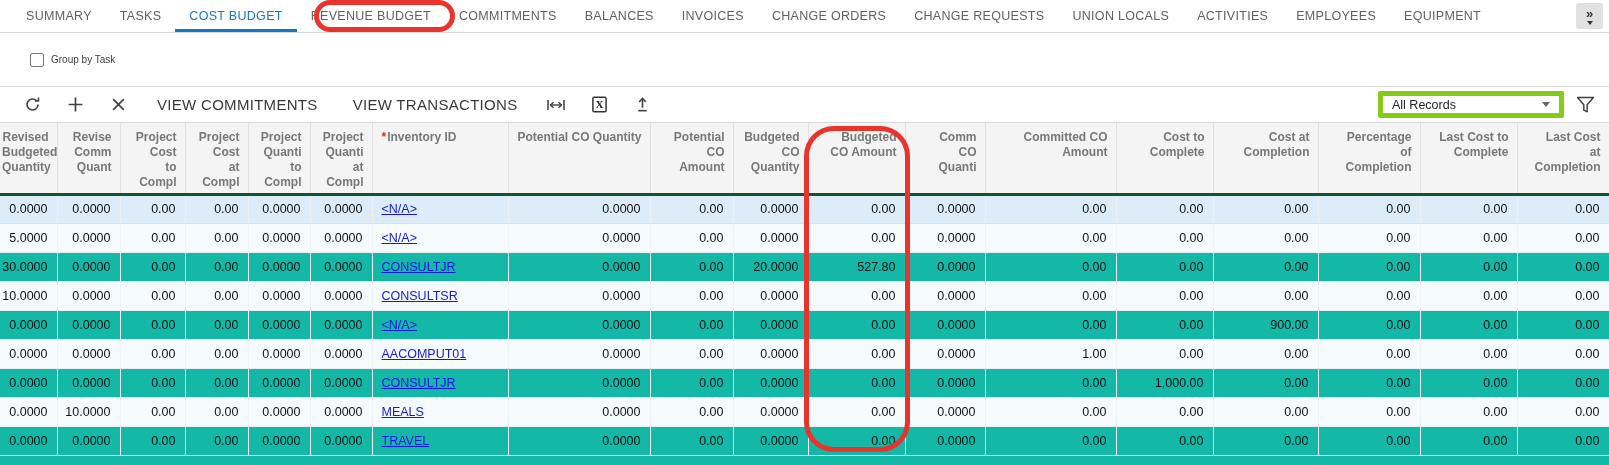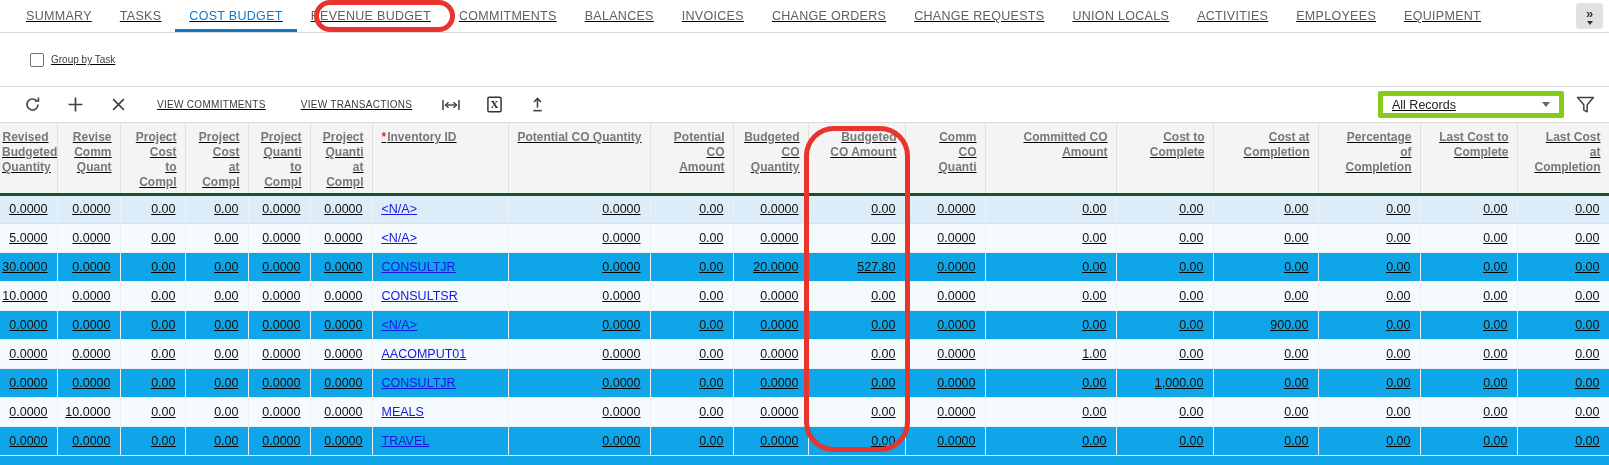--- a/index.html
+++ b/index.html
@@ -1,18 +1,18 @@
 <!DOCTYPE html>
 <html><head>
 <meta charset="utf-8">
 <style>
   * { margin:0; padding:0; box-sizing:border-box; }
   html,body { width:1609px; height:465px; overflow:hidden; background:#fff;
     font-family:"Liberation Sans", sans-serif; }
-  .page { position:relative; width:1609px; height:465px; background:#0ea5e9;text-decoration:underline; }
+  .page { position:relative; width:1609px; height:465px; background:#14b8a6; }
 
   
   .tabbar { position:relative; height:33px; border-bottom:1px solid #d9d9d9;
     display:flex; align-items:stretch; padding-left:12px; background:#fff; }
   .tab { display:flex; align-items:center; padding:0 14px; font-size:12.5px;
     color:#5f6062; letter-spacing:.3px; cursor:pointer; white-space:nowrap;
     border-bottom:3px solid transparent; padding-top:3px; }
   .tab.active { color:#1277c4; border-bottom-color:#1277c4; }
   .tab-overflow-btn { position:absolute; right:6px; top:3px; width:27px; height:26px;
     background:#e1e1e1; border-radius:3px; display:flex; flex-direction:column;
@@ -27,21 +27,21 @@
   .checkbox { width:14px; height:14px; border:1px solid #757575; border-radius:2px;
     background:#fff; margin-right:7px; flex:0 0 auto; }
   .subbar label { font-size:10px; color:#3c3c3c; }
 
   
   .toolbar { height:36px; border-bottom:1px solid #d9d9d9; display:flex;
     align-items:center; padding:0 14px 0 18px; background:#fff; }
   .tbtn { display:flex; align-items:center; justify-content:center; height:28px;
     min-width:28px; margin-right:15px; cursor:pointer; border-radius:2px; }
   .tbtn svg { display:block; }
-  .tbtn-text { font-size:10px; color:#3a3a3a; letter-spacing:.3px; padding:0 10px;
+  .tbtn-text { font-size:15px; color:#3a3a3a; letter-spacing:.3px; padding:0 10px;
     white-space:nowrap; }
   .toolbar .spacer { flex:1; }
   .records-dd { width:186px; height:27px; border:5px solid #84cc16; border-radius:2px;
     background:#fff; display:flex; align-items:center; padding:0 9px; cursor:pointer; }
   .records-dd .val { flex:1; font-size:12.5px; color:#222; }
   .records-dd .caret { width:0; height:0; border-left:4px solid transparent;
     border-right:4px solid transparent; border-top:5px solid #666; }
   .filter-btn { margin-left:12px; cursor:pointer; display:flex; align-items:center; }
 
   

